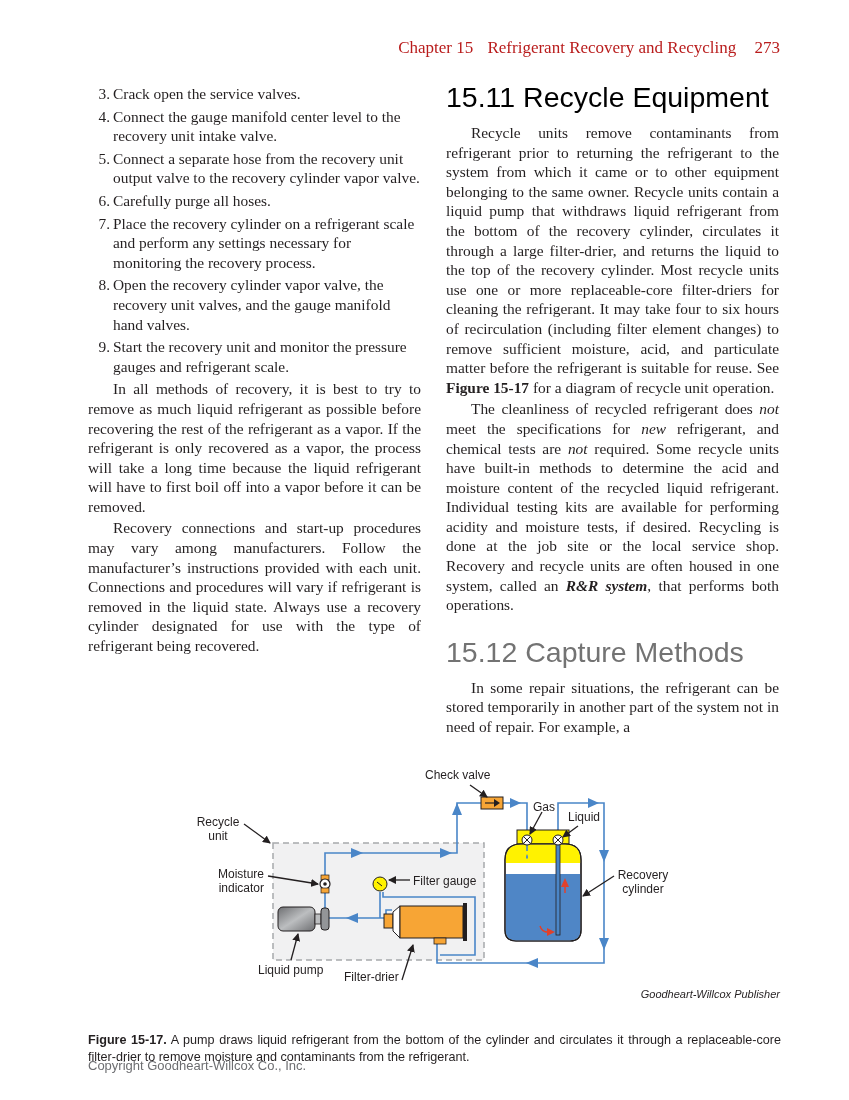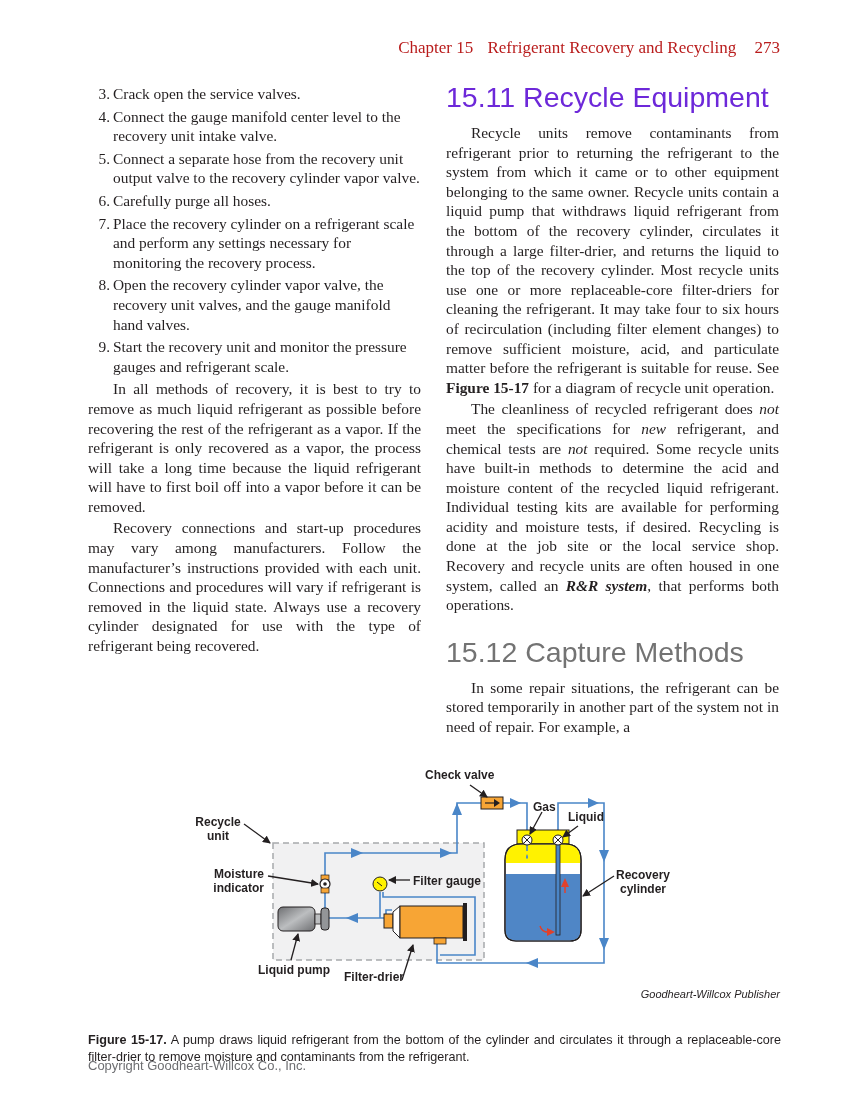--- a/index.html
+++ b/index.html
@@ -22,21 +22,21 @@
   ol.steps li .num.two { left: -1px; }
 
   p.para { margin: 2px 0 0 0; text-indent: 25px; text-align: justify; }
 
   h2.section {
     font-family: "Liberation Sans", sans-serif; font-weight: normal; color: #ed1c24;
     font-size: 28.5px; line-height: 34px; margin: 0 0 9px 0;
   }
   h2.section.second { margin-top: 20px; }
 
-  .figure-area { position: absolute; left: 0; top: 0; width: 849px; height: 1096px; pointer-events: none; font-weight: bold; }
+  .figure-area { position: absolute; left: 0; top: 0; width: 849px; height: 1096px; pointer-events: none; }
   .figure-area svg { position: absolute; left: 0; top: 0; }
 
   .credit {
     position: absolute; top: 988px; right: 69px;
     font-family: "Liberation Sans", sans-serif; font-style: italic; font-size: 11px; color: #231f20;
   }
   .caption {
     position: absolute; top: 1004px; left: 88px; width: 693px;
     font-family: "Liberation Sans", sans-serif; font-size: 12.6px; line-height: 17px; color: #231f20;
     text-align: justify;
@@ -66,21 +66,21 @@
     <li><span class="num">6.</span><span>Carefully purge all hoses.</span></li>
     <li><span class="num">7.</span><span>Place the recovery cylinder on a refrigerant scale and perform any settings necessary for monitoring the recovery process.</span></li>
     <li><span class="num">8.</span><span>Open the recovery cylinder vapor valve, the recovery unit valves, and the gauge manifold hand valves.</span></li>
     <li><span class="num">9.</span><span>Start the recovery unit and monitor the pressure gauges and refrigerant scale.</span></li>
   </ol>
   <p class="para">In all methods of recovery, it is best to try to remove as much liquid refrigerant as possible before recovering the rest of the refrigerant as a vapor. If the refrigerant is only recovered as a vapor, the process will take a long time because the liquid refrigerant will have to first boil off into a vapor before it can be removed.</p>
   <p class="para">Recovery connections and start-up procedures may vary among manufacturers. Follow the manufacturer’s instructions provided with each unit. Connections and procedures will vary if refrigerant is removed in the liquid state. Always use a recovery cylinder designated for use with the type of refrigerant being recovered.</p>
 </div>
 
 <div class="col col-right">
-  <h2 class="section" style="color: #6d28d9;">15.11 Recycle Equipment</h2>
+  <h2 class="section" style="color: #000000;">15.11 Recycle Equipment</h2>
   <p class="para"><span>Recycle units remove contaminants from refrigerant prior to returning the refrigerant to the system from which it came or to other equipment belonging to the same owner. Recycle units contain a liquid pump that withdraws liquid refrigerant from the bottom of the recovery cylinder, circulates it through a large filter-drier, and returns the liquid to the top of the recovery cylinder. Most recycle units use one or more replaceable-core filter-driers for cleaning the refrigerant. It may take four to six hours of recirculation (including filter element changes) to remove sufficient moisture, acid, and particulate matter before the refrigerant is suitable for reuse. See </span><b>Figure 15-17</b><span> for a diagram of recycle unit operation.</span></p>
   <p class="para"><span>The cleanliness of recycled refrigerant does </span><i>not</i><span> meet the specifications for </span><i>new</i><span> refrigerant, and chemical tests are </span><i>not</i><span> required. Some recycle units have built-in methods to determine the acid and moisture content of the recycled liquid refrigerant. Individual testing kits are available for performing acidity and moisture tests, if desired. Recycling is done at the job site or the local service shop. Recovery and recycle units are often housed in one system, called an </span><b><i>R&amp;R system</i></b><span>, that performs both operations.</span></p>
   <h2 class="section second" style="color: #737373;">15.12 Capture Methods</h2>
   <p class="para">In some repair situations, the refrigerant can be stored temporarily in another part of the system not in need of repair. For example, a</p>
 </div>
 
 <div class="figure-area">
   <svg width="849" height="1100" viewBox="0 0 849 1100">
     <defs>
       <marker id="blk" markerWidth="8" markerHeight="8" refX="7" refY="4" orient="auto" markerUnits="userSpaceOnUse">

